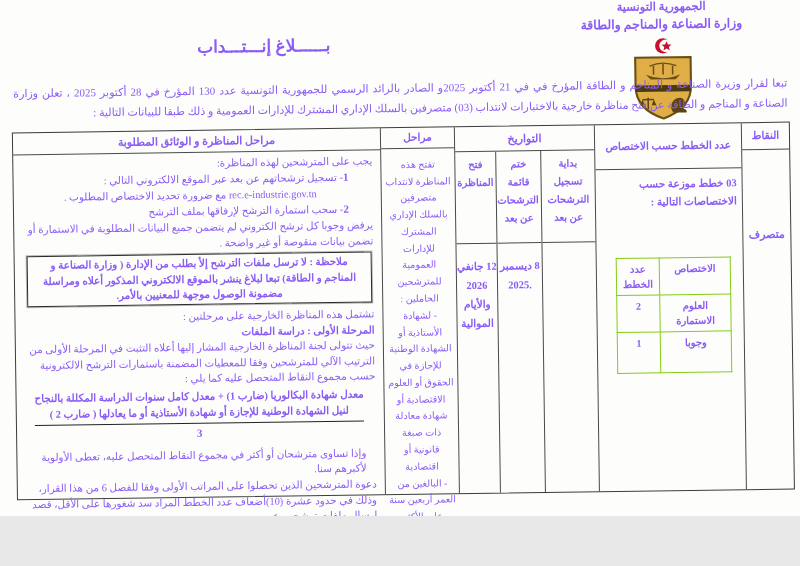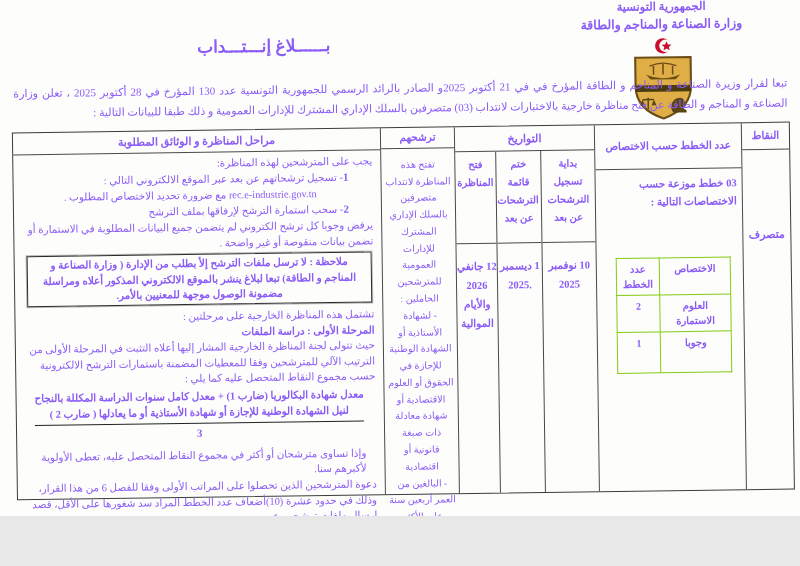--- a/index.html
+++ b/index.html
@@ -124,35 +124,34 @@
           </tbody>
             </table>
         </div>
       </div>
 
       <div class="col col-dates">
         <div class="dates-top">التواريخ</div>
         <div class="dates-row">
           <div class="dsub d1">
             <div class="dh">بداية تسجيل الترشحات عن بعد</div>
-            <div class="dv">10 نوفمبر 2025</div>
           </div>
           <div class="dsub d2">
             <div class="dh">ختم قائمة الترشحات عن بعد</div>
-            <div class="dv">1 ديسمبر .2025</div>
+            <div class="dv">8 ديسمبر .2025</div>
           </div>
           <div class="dsub d3">
             <div class="dh">فتح المناظرة</div>
             <div class="dv">12 جانفي 2026 والأيام الموالية</div>
           </div>
         </div>
       </div>
 
       <div class="col col-cond">
-        <div class="hcell">ترشحهم</div>
+        <div class="hcell">مراحل</div>
         <div class="cond-body">تفتح هذه المناظرة لانتداب متصرفين بالسلك الإداري المشترك للإدارات العمومية للمترشحين الحاملين :
 - لشهادة الأستاذية أو الشهادة الوطنية للإجازة في الحقوق أو العلوم الاقتصادية أو شهادة معادلة ذات صبغة قانونية أو اقتصادية
 - البالغين من العمر أربعين سنة على الأكثر تحتسب وفق أحكام الأمر عدد</div>
       </div>
 
       <div class="col col-stages">
         <div class="hcell">مراحل المناظرة و الوثائق المطلوبة</div>
         <div class="stages-body">
           <div>يجب على المترشحين لهذه المناظرة:</div>
           <div class="s-item">

